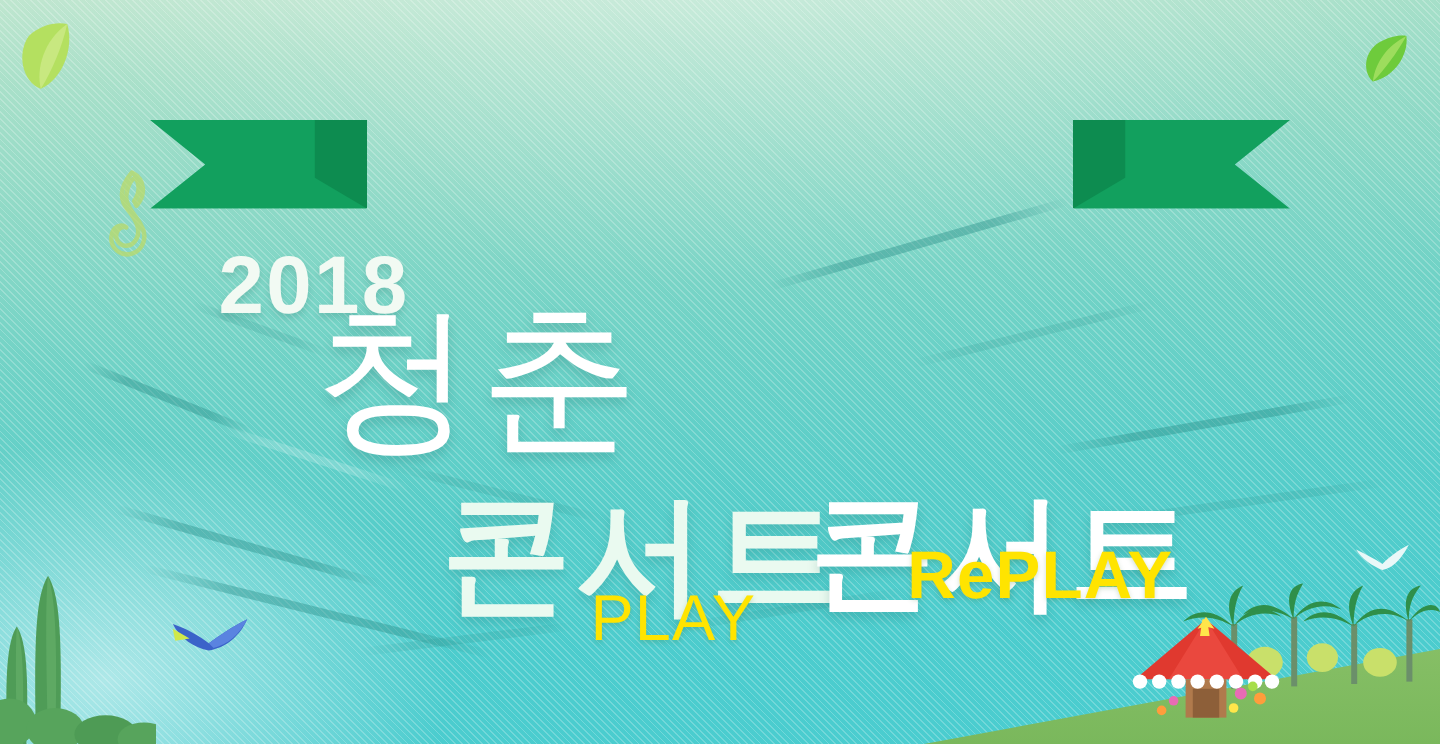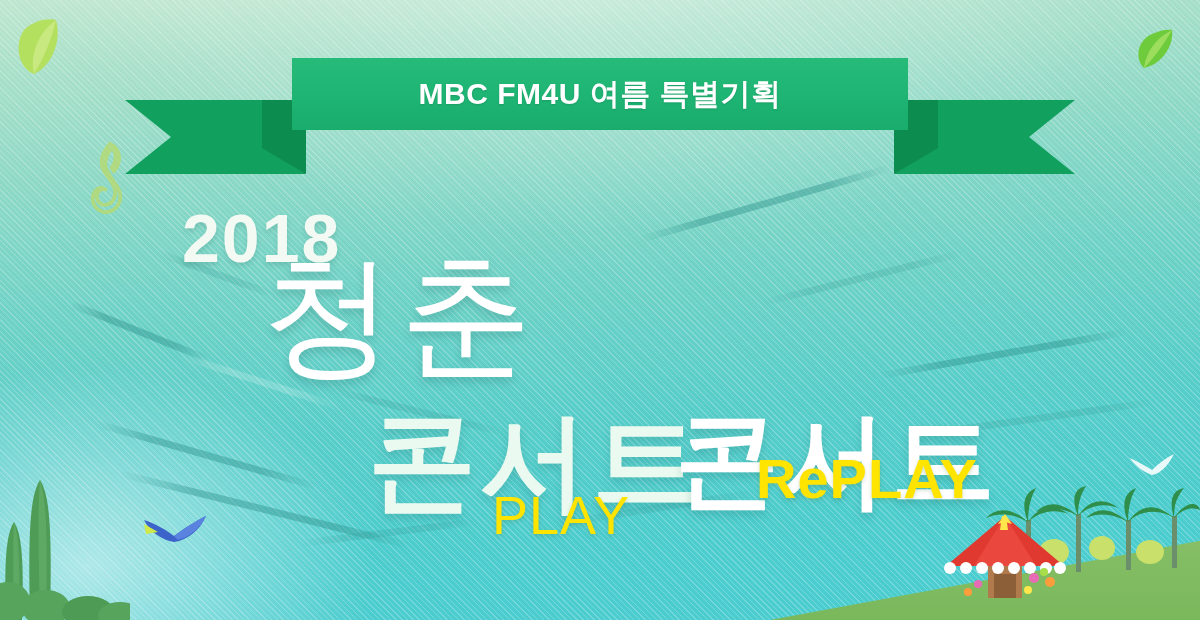--- a/index.html
+++ b/index.html
@@ -145,23 +145,20 @@
              C8 56 14 50 19 52 C14 48 7 52 6 60 C5 70 14 78 24 75
              C34 72 38 60 32 50 C27 41 18 33 19 24 C20 15 24 10 27 8
              C31 14 31 22 26 29 L28 33 C36 24 36 10 24 4 Z" fill="none" stroke="#bada69" stroke-width="4" stroke-linecap="round" stroke-linejoin="round"></path>
   </svg>
 
   <div class="ribbon-wrap">
     <div class="tail left"></div>
     <div class="tail right"></div>
     <div class="fold left"></div>
     <div class="fold right"></div>
-    <div class="band">
-      <span class="band-txt">MBC FM4U 여름 특별기획</span>
-    </div>
   </div>
 
   <div class="year">2018</div>
   <div class="t-big t-chung">청춘</div>
   <div class="t-con-l">콘서트</div>
   <div class="t-con-r">콘서트</div>
   <div class="t-play">PLAY</div>
   <div class="t-replay">RePLAY</div>
 
   <svg class="bird" style="left:140px;top:510px;" width="70" height="40" viewBox="0 0 70 40">

